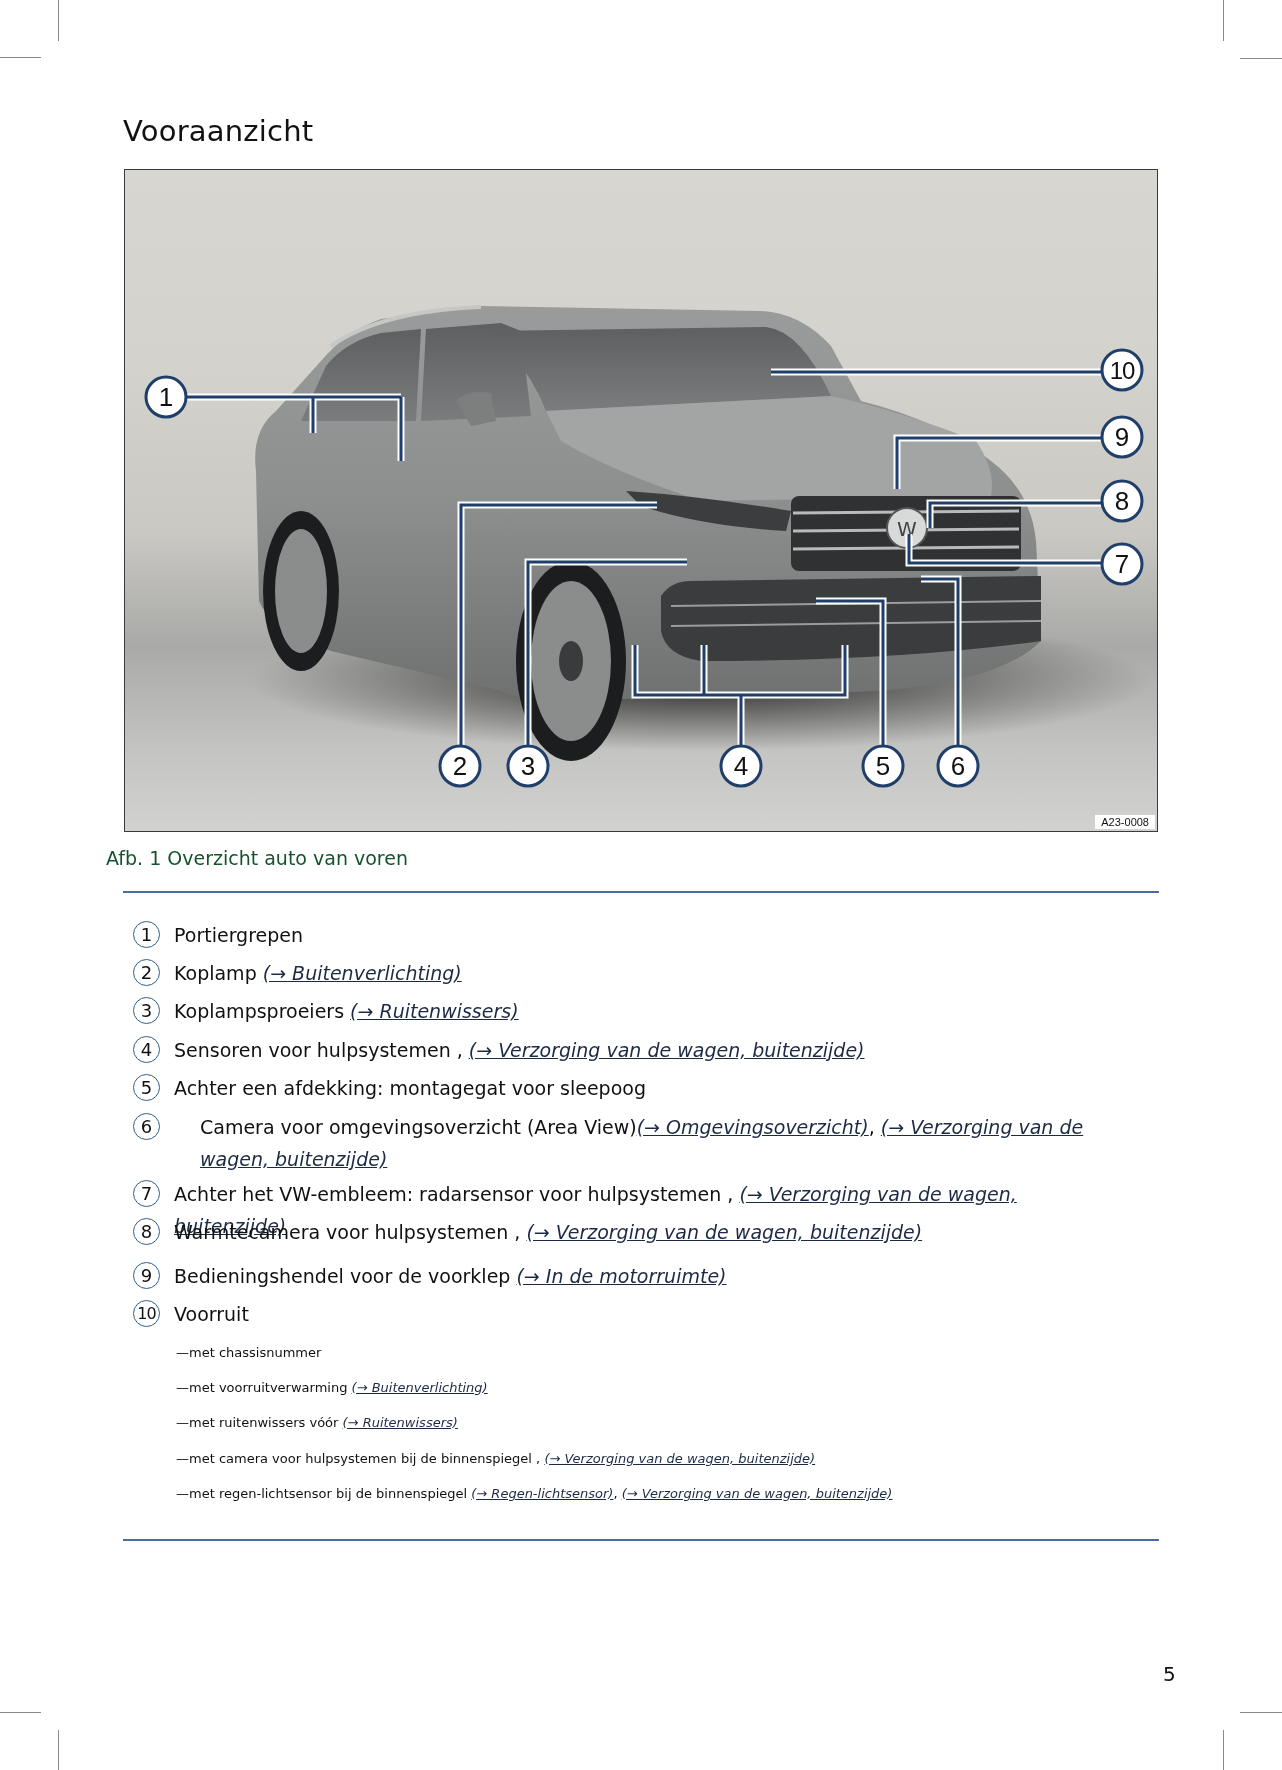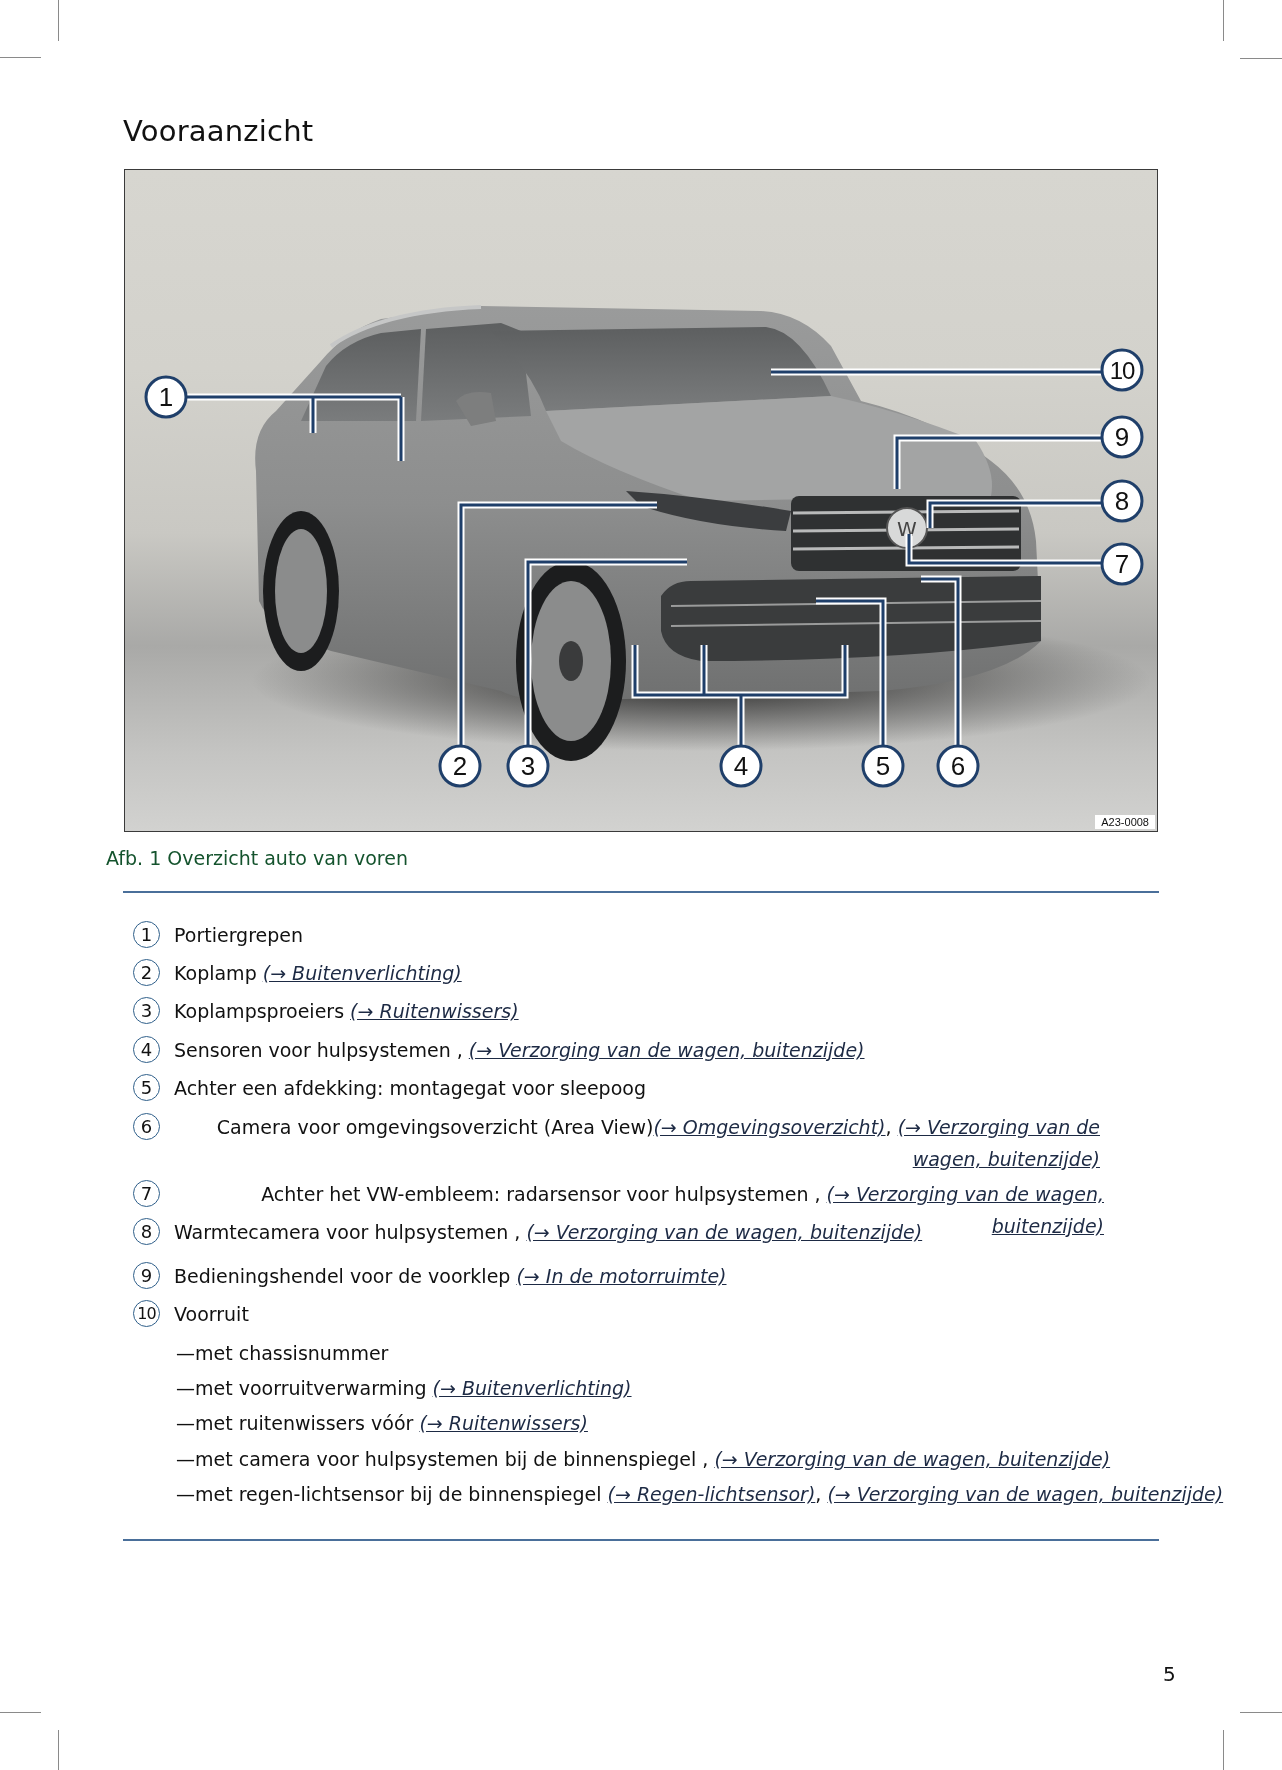--- a/index.html
+++ b/index.html
@@ -14,23 +14,23 @@
   .figure svg { position: absolute; left: 0; top: 0; }
   .fig-id { position: absolute; right: 2px; bottom: 2px; background: #fff; font-size: 11px;
             padding: 1px 6px; font-family: "Liberation Sans", sans-serif; color: #111; }
   .caption { position: absolute; left: 106px; top: 847px; font-size: 19px; color: #14532d; }
   .rule { position: absolute; left: 123px; width: 1036px; height: 2px; background: #4a6f9a; }
   .item { position: absolute; left: 133px; display: flex; align-items: flex-start; font-size: 19px; line-height: 32px; }
   .badge { width: 27px; height: 27px; border: 1.5px solid #2f5f8a; border-radius: 50%;
            box-sizing: border-box; font-size: 18px; display: flex; align-items: center; justify-content: center;
            margin-top: 2px; margin-right: 14px; flex: none; color: #111; background: #fff; }
   .badge.two { font-size: 16px; letter-spacing: -1px; }
-  .item-text { max-width: 930px; text-align: right; }
+  .item-text { max-width: 930px; }
   .link { font-style: italic; text-decoration: underline; color: #1d2a44; }
-  .sub { position: absolute; left: 176px; font-size: 19px; line-height: 32px; }
+  .sub { position: absolute; left: 176px; font-size: 13px; line-height: 32px; }
   .page-number { position: absolute; left: 1163px; top: 1662px; font-size: 20px; }
 </style>
 </head>
 <body>
 
 <div class="crop" style="left:58px;top:0;width:1px;height:41px;"></div>
 <div class="crop" style="left:0;top:57px;width:41px;height:1px;"></div>
 <div class="crop" style="left:1223px;top:0;width:1px;height:41px;"></div>
 <div class="crop" style="left:1240px;top:58px;width:42px;height:1px;"></div>
 <div class="crop" style="left:58px;top:1730px;width:1px;height:40px;"></div>

